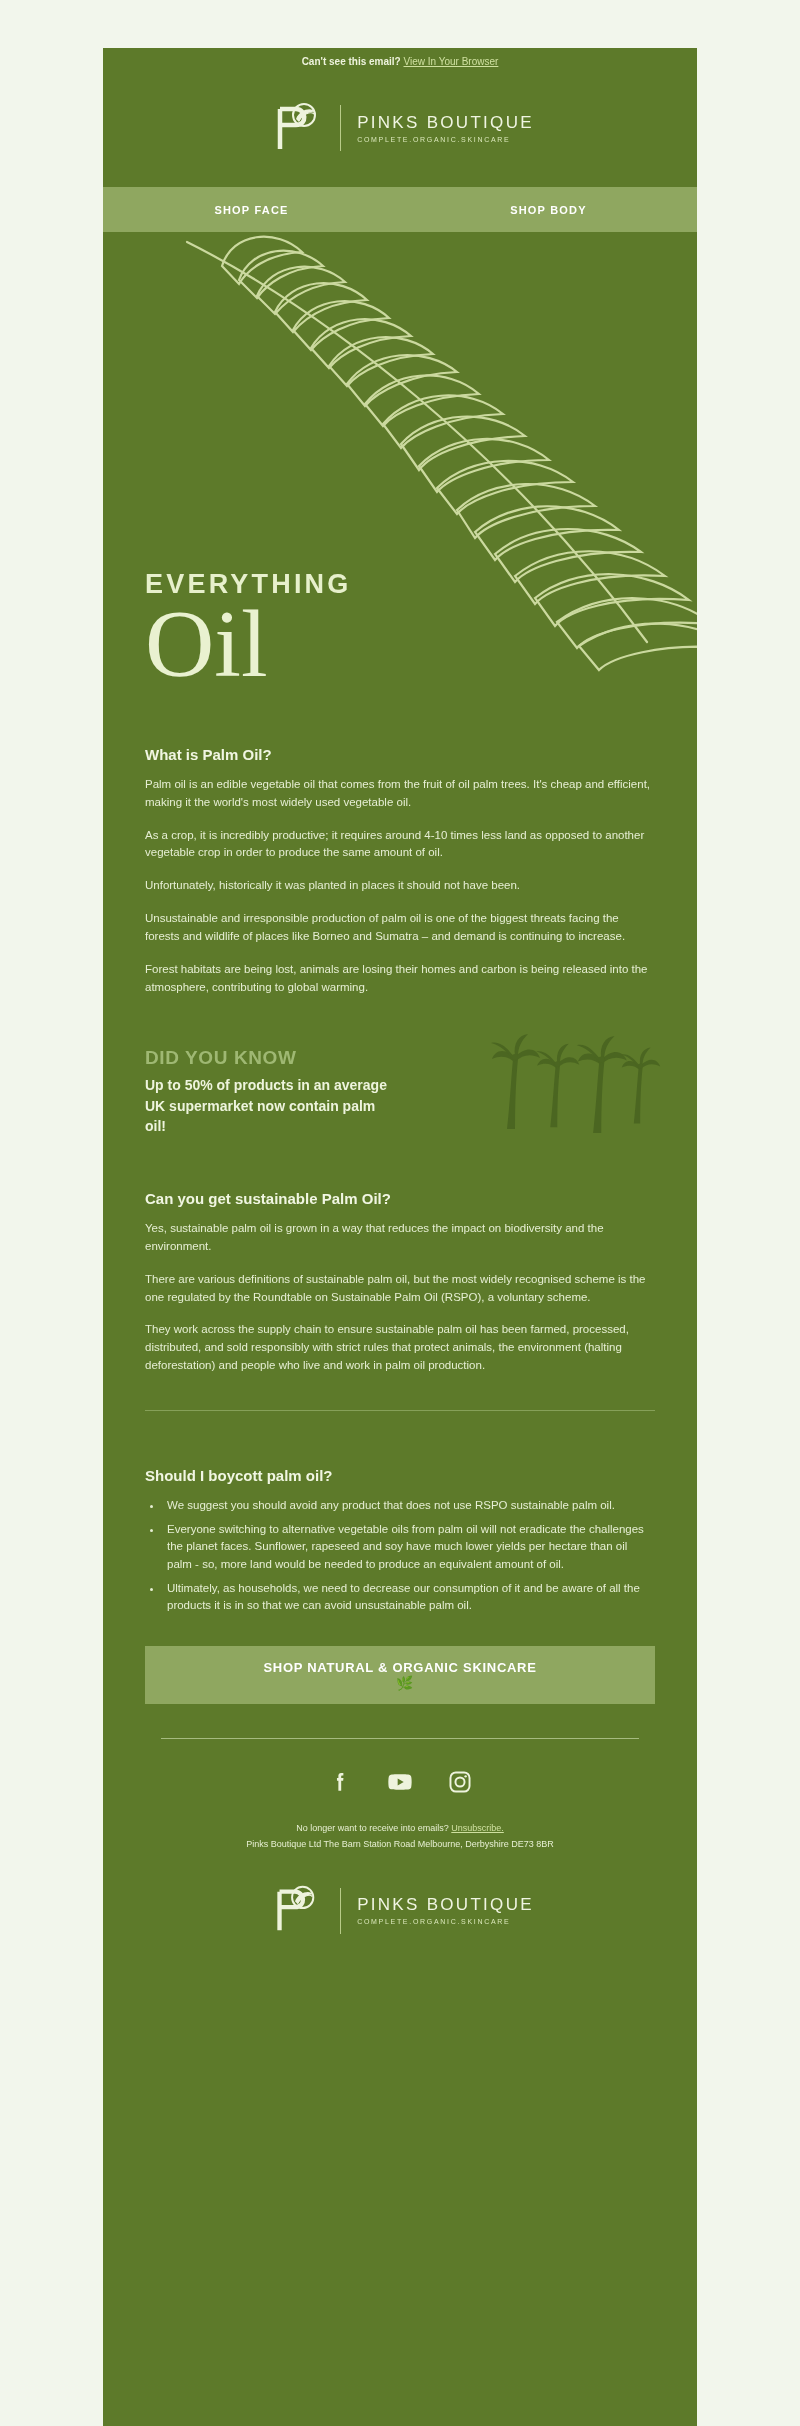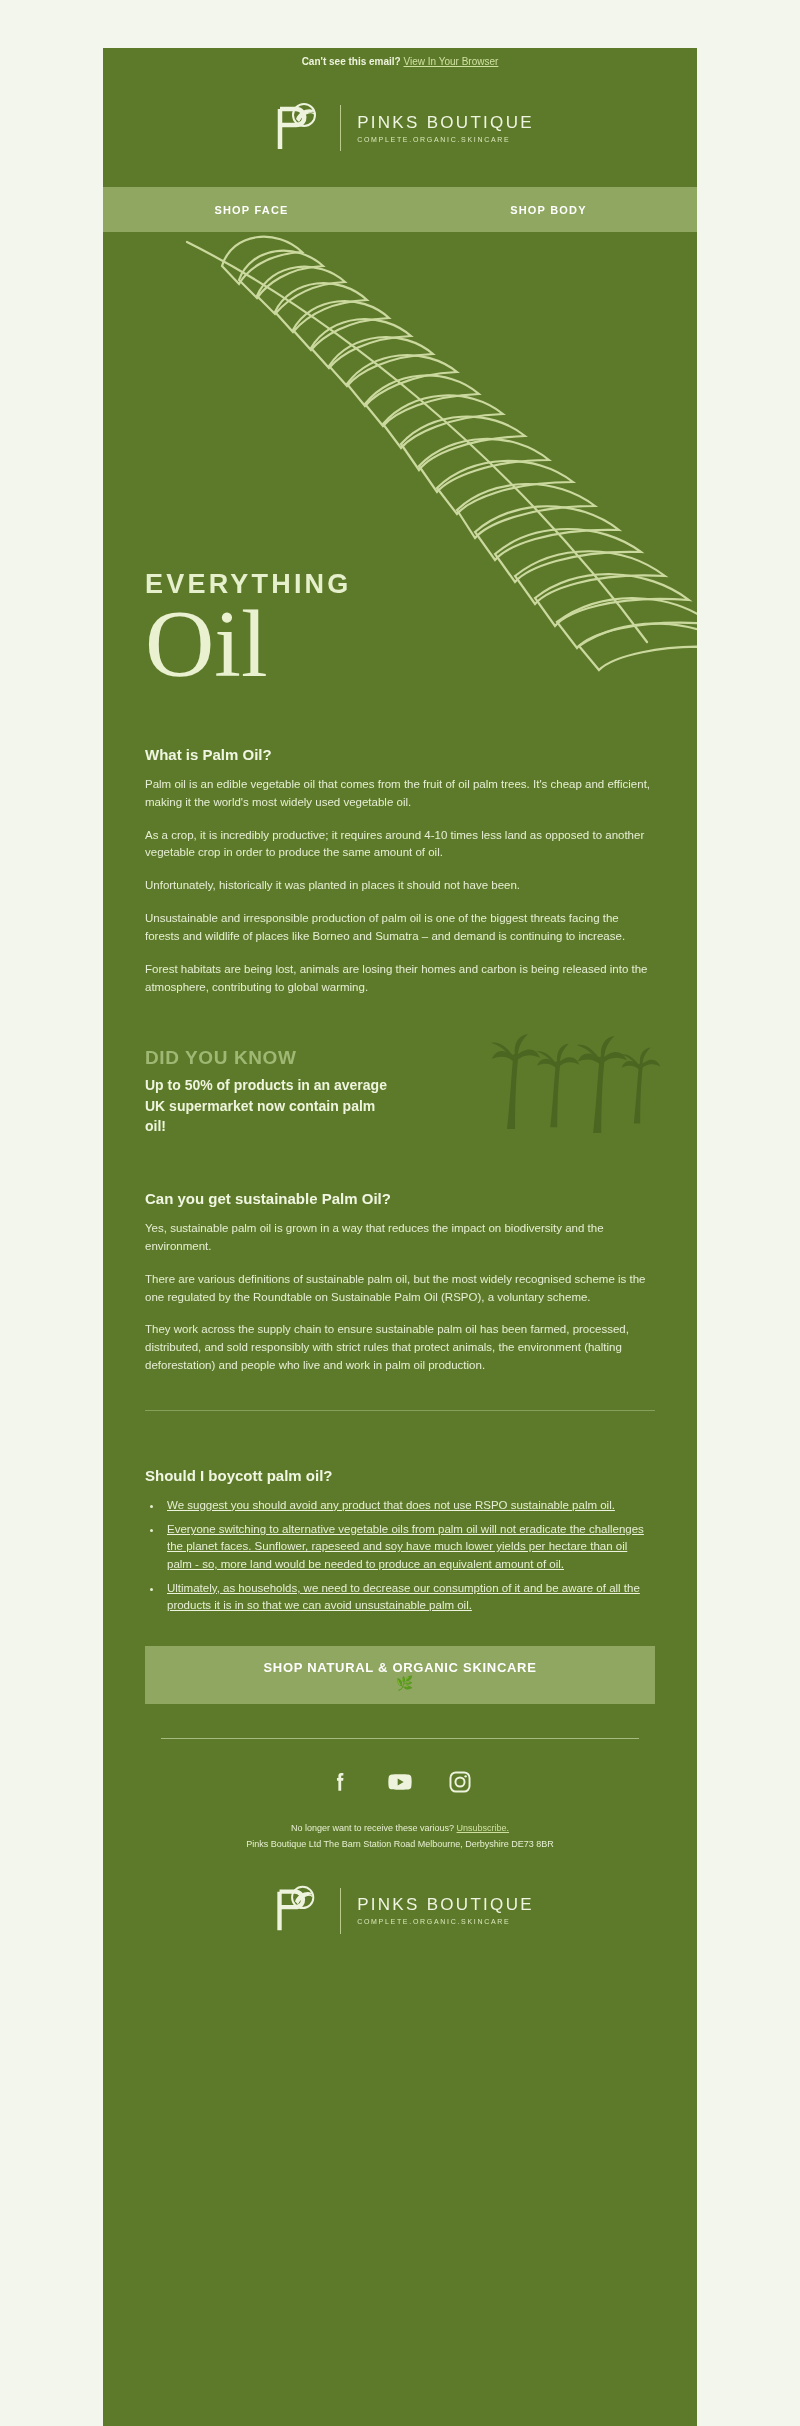--- a/index.html
+++ b/index.html
@@ -174,21 +174,20 @@
   
   .rule {
     height: 1px;
     background: #86a059;
     margin: 20px 42px 22px;
   }
 
   
   ul.bullets {
     margin: 4px 0 16px 18px;
-    text-decoration: underline;
   }
   ul.bullets li {
     font-size: 11.5px;
     line-height: 1.5;
     color: #e6eed3;
     margin-bottom: 7px;
     padding-left: 4px;
   }
 
   
@@ -403,21 +402,21 @@
       <svg viewBox="0 0 24 24" width="26" height="26" fill="none" stroke="#eef3dd" stroke-width="1.8">
         <rect x="3.2" y="3.2" width="17.6" height="17.6" rx="5"></rect>
         <circle cx="12" cy="12" r="4.2"></circle>
         <circle cx="17.2" cy="6.8" r="1.1" fill="#eef3dd" stroke="none"></circle>
       </svg>
     </div>
   </div>
 
   <div class="footer-text">
     <div>
-      <span>No longer want to receive these various?</span>
+      <span>No longer want to receive into emails?</span>
       <a href="#">Unsubscribe.</a>
     </div>
     <div>Pinks Boutique Ltd The Barn Station Road Melbourne, Derbyshire DE73 8BR</div>
   </div>
 
   <div class="footer-logo">
     <div class="logo-mark">
       <svg viewBox="0 0 58 58" width="56" height="56">
         <path d="M14 10 L14 50 M14 10 L30 10 C40 10 42 26 30 26 L14 26" stroke="#eef3dd" stroke-width="4.5" fill="none"></path>
         <circle cx="38" cy="16" r="11" fill="none" stroke="#eef3dd" stroke-width="2"></circle>

